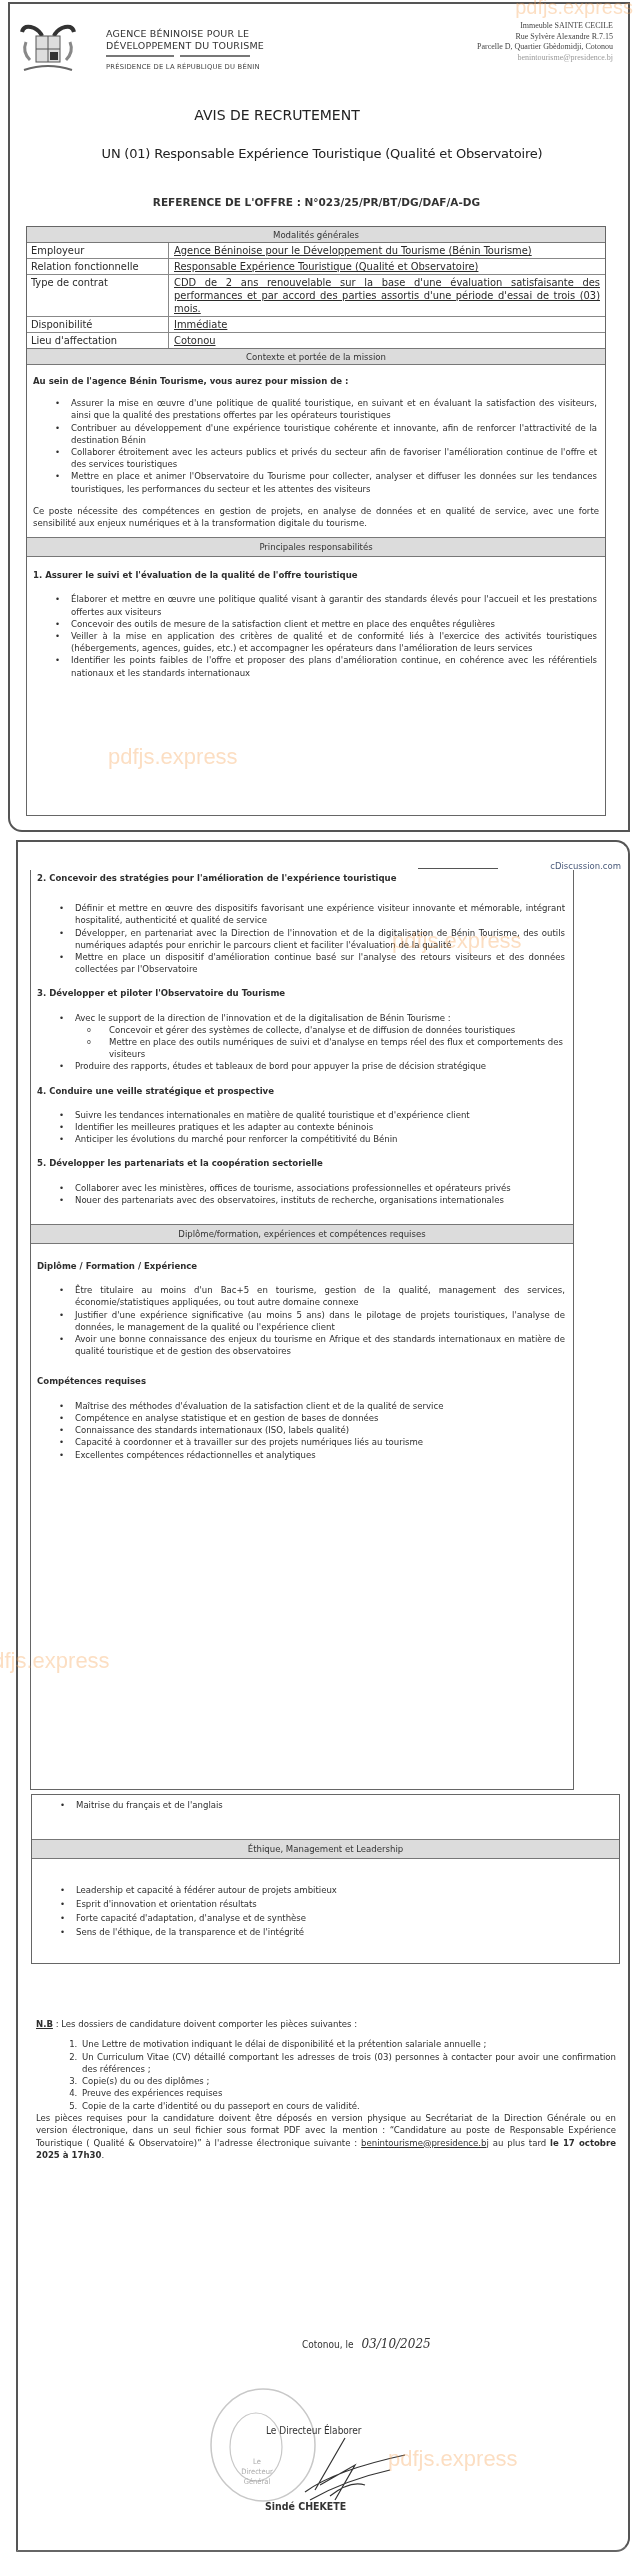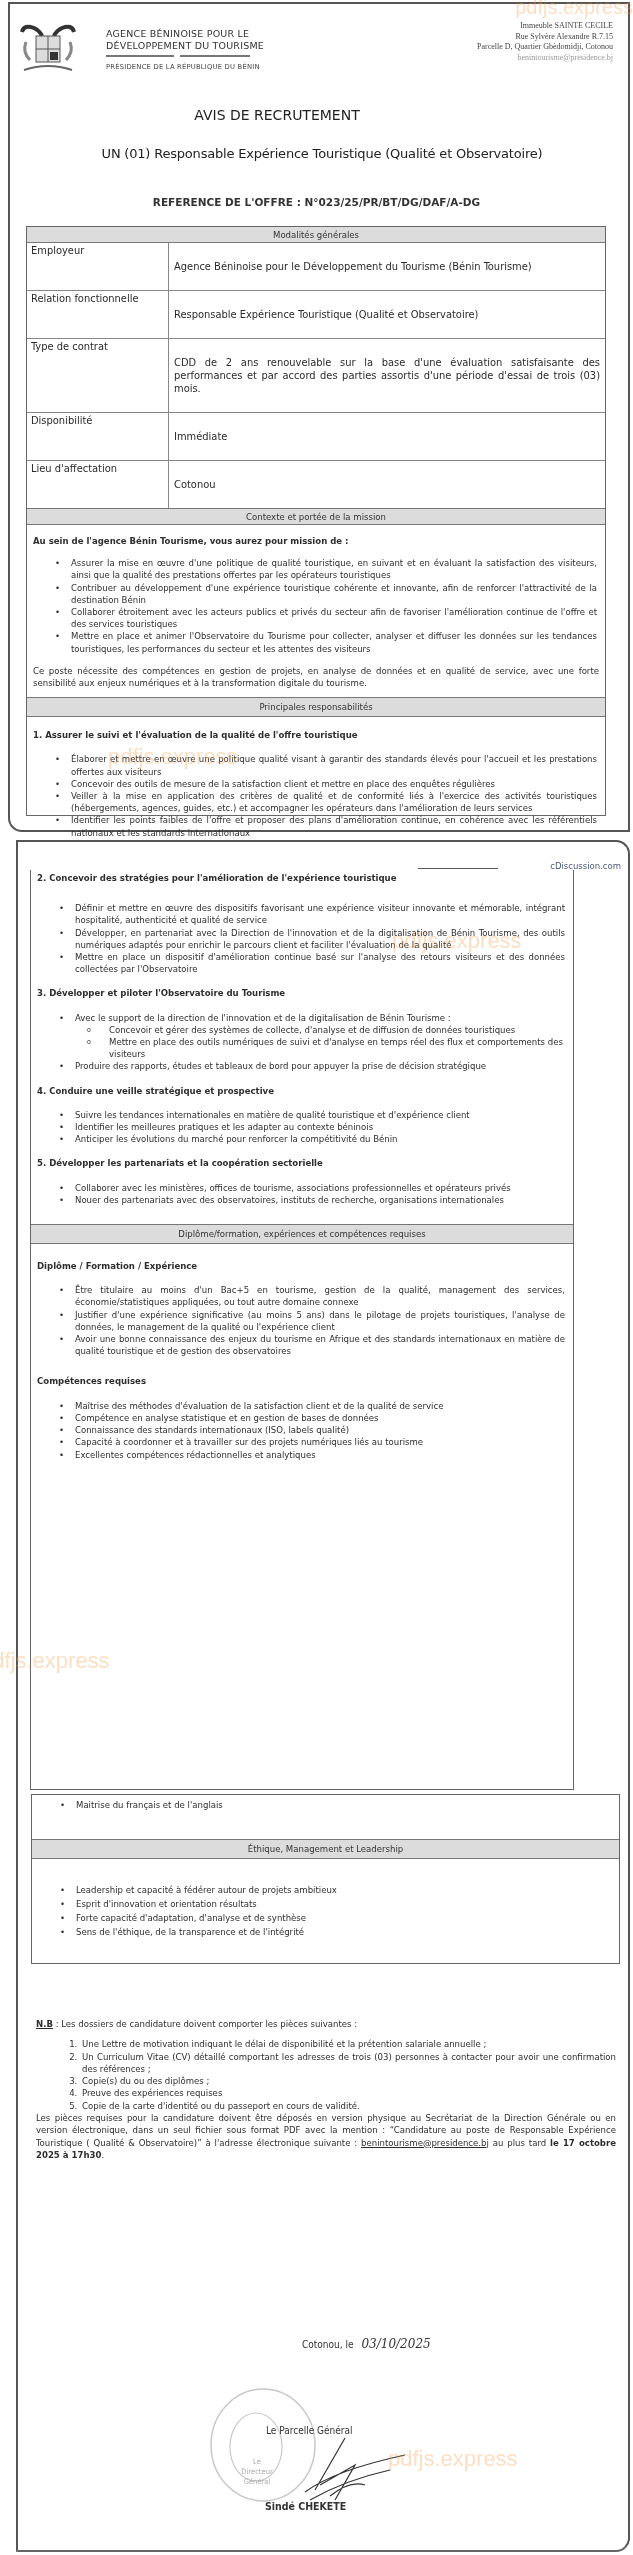--- a/index.html
+++ b/index.html
@@ -25,21 +25,21 @@
 
   .title { position: absolute; left: 0; width: 554px; text-align: center; top: 107px; font-family: "DejaVu Sans", sans-serif; font-size: 14px; color: #222; }
   .subtitle { position: absolute; left: 12px; width: 620px; text-align: center; top: 146px; font-family: "DejaVu Sans", sans-serif; font-weight: normal; font-size: 13px; color: #222; letter-spacing: -0.2px; }
   .reference { position: absolute; left: 0; width: 633px; text-align: center; top: 196px; font-size: 10.5px; font-weight: bold; color: #333; font-family: "DejaVu Sans", sans-serif; }
 
   
   .box { position: absolute; border: 1px solid #666; box-sizing: border-box; background: #fff; }
   .band { background: #dcdcdc; border-bottom: 1px solid #777; border-top: 1px solid #777; text-align: center; font-size: 9.5px; color: #333; height: 15px; line-height: 15px; }
   .kv { display: flex; border-top: 1px solid #888; font-size: 11px; line-height: 13px; }
   .kv .k { width: 142px; padding: 1px 4px; border-right: 1px solid #888; box-sizing: border-box; }
-  .kv .v { flex: 1; padding: 17px 5px; text-align: justify; }
+  .kv .v { flex: 1; padding: 1px 5px; text-align: justify; text-decoration: underline; }
 
   .content { font-size: 9.5px; line-height: 12.2px; padding: 0 6px; color: #2e2e2e; }
   .content .lead { font-weight: bold; margin: 10px 0 10px; }
   .content .sech { font-weight: bold; margin: 12px 0 12px; }
   ul.b { margin: 0; padding-left: 38px; list-style: none; }
   ul.b li { position: relative; text-align: justify; padding-right: 2px; }
   ul.b li::before { content: "•"; position: absolute; left: -16px; }
   ul.o { margin: 0; padding-left: 34px; list-style: none; }
   ul.o li { position: relative; text-align: justify; }
   ul.o li::before { content: "o"; position: absolute; left: -22px; font-size: 7px; }
@@ -247,18 +247,18 @@
 <svg class="stamp" viewBox="0 0 110 120">
   <ellipse cx="55" cy="60" rx="52" ry="56" fill="none" stroke="#c8c8c8" stroke-width="1.5"></ellipse>
   <ellipse cx="48" cy="62" rx="26" ry="34" fill="none" stroke="#c8c8c8" stroke-width="1.2"></ellipse>
 </svg>
 <div style="position:absolute; left:240px; top:2457px; width:34px; text-align:center; font-size:7.5px; line-height:10px; color:#aaa;">
   <div>Le</div>
   <div>Directeur</div>
   <div>Général</div>
 </div>
 
-<div class="signer-title">Le Parcelle Général</div>
+<div class="signer-title">Le Directeur Élaborer</div>
 <svg class="sig" viewBox="0 0 140 80">
   <path d="M40 60 L70 8 M30 62 Q60 40 130 25 M35 70 Q70 50 115 40 M45 55 L80 35 L60 70 M55 66 Q75 50 90 55" fill="none" stroke="#333" stroke-width="1.2"></path>
 </svg>
 <div class="signer-name">Sindé CHEKETE</div>
 <div class="wm" style="left:388px; top:2446px; font-size:22px;">pdfjs.express</div>
 
 </body></html>

